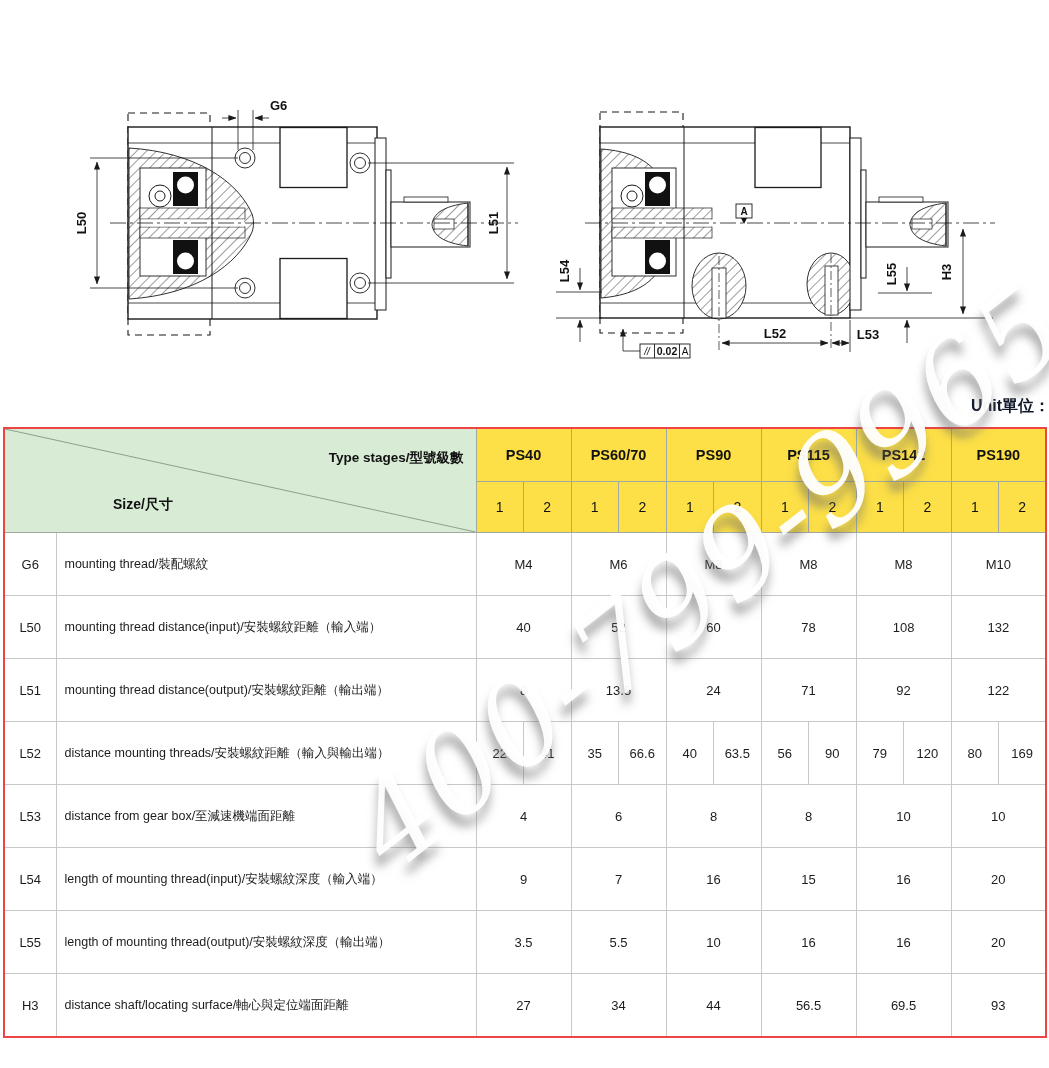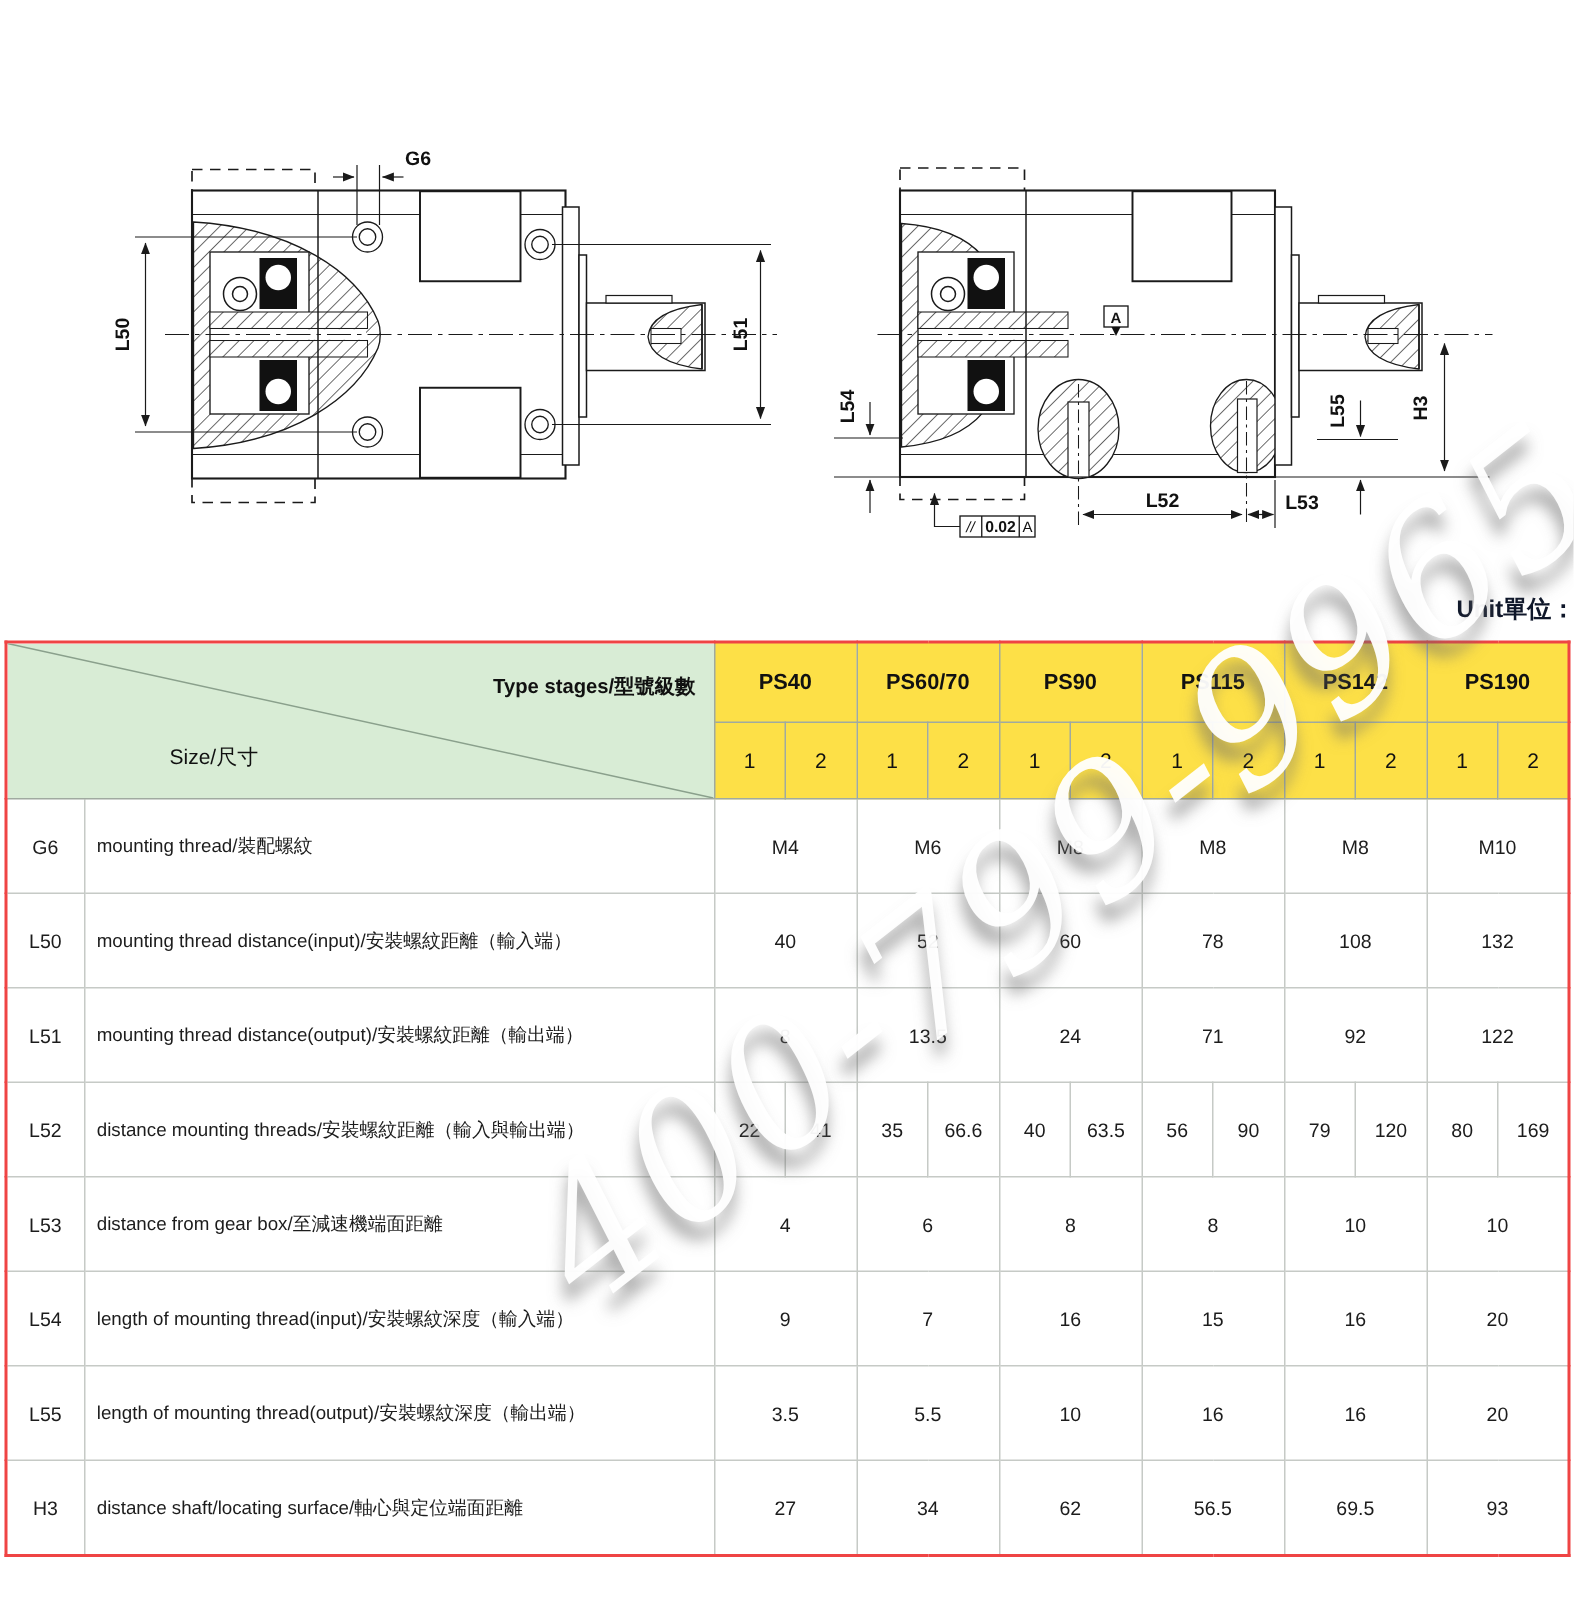--- a/index.html
+++ b/index.html
@@ -11,21 +11,21 @@
   .unit-label{position:absolute;top:396px;right:10px;font-size:16px;font-weight:bold;color:#0f172a;}
 
   #spec-table{position:absolute;left:3px;top:427px;width:1042px;border-collapse:collapse;
               table-layout:fixed;border:2px solid #ef4444;}
   #spec-table thead th{background:#fde047;border:1px solid #a0aaa0;font-weight:bold;padding:0;}
   #spec-table th.grp{height:52px;font-size:14.5px;}
   #spec-table th.sub{height:50px;font-weight:normal;font-size:14px;}
   #spec-table th.corner{position:relative;background:#d8ecd5;}
   .corner .diag{position:absolute;left:0;top:0;width:100%;height:100%;}
   .corner .ts{position:absolute;top:20px;right:12px;font-size:13.5px;font-weight:bold;}
-  .corner .sz{position:absolute;bottom:18px;left:108px;font-size:14px;font-weight:normal;}
+  .corner .sz{position:absolute;bottom:18px;left:108px;font-size:14px;font-weight:bold;}
   #spec-table tbody td{border:1px solid #c6cac6;background:#fff;height:62px;
                        text-align:center;font-size:13px;color:#1c1c1c;padding:0;}
   #spec-table td.desc{text-align:left;padding-left:8px;font-size:12.5px;margin-top:33px;}
   #spec-table td.code{font-size:13px;}
 
   .watermark{position:absolute;left:285px;top:290px;width:850px;height:570px;
              display:flex;align-items:center;justify-content:center;
              transform:rotate(-38deg);
              font-family:"DejaVu Serif","Liberation Serif",serif;font-style:italic;
              font-size:118px;letter-spacing:3px;white-space:nowrap;
@@ -336,21 +336,21 @@
           <td class="val" colspan="2">10</td>
           <td class="val" colspan="2">16</td>
           <td class="val" colspan="2">16</td>
           <td class="val" colspan="2">20</td>
         </tr>
         <tr>
           <td class="code">H3</td>
           <td class="desc">distance shaft/locating surface/軸心與定位端面距離</td>
           <td class="val" colspan="2">27</td>
           <td class="val" colspan="2">34</td>
-          <td class="val" colspan="2">62</td>
+          <td class="val" colspan="2">44</td>
           <td class="val" colspan="2">56.5</td>
           <td class="val" colspan="2">69.5</td>
           <td class="val" colspan="2">93</td>
         </tr>
       </tbody>
     </table>
 
   <div class="watermark">400-799-9965</div>
 
 </div>

